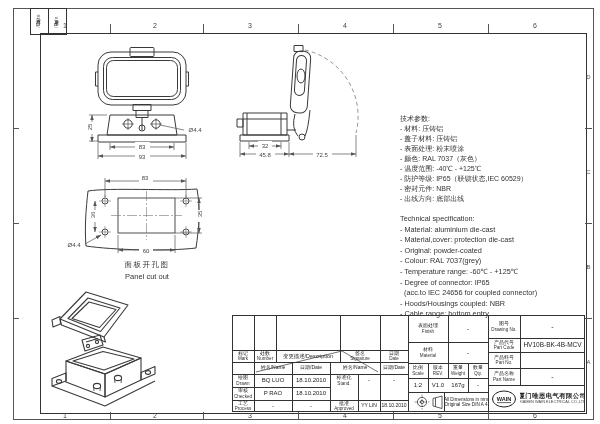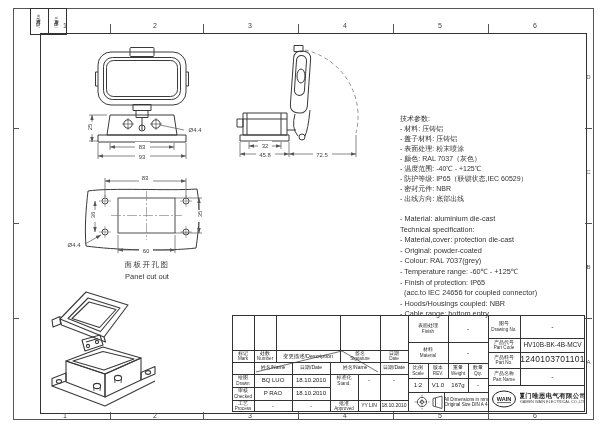--- a/index.html
+++ b/index.html
@@ -226,27 +226,27 @@
     <div class="spec-cn-line">- 盖子材料: 压铸铝</div>
     <div class="spec-cn-line">- 表面处理: 粉末喷涂</div>
     <div class="spec-cn-line">- 颜色: RAL 7037（灰色）</div>
     <div class="spec-cn-line">- 温度范围: -40℃ - +125℃</div>
     <div class="spec-cn-line">- 防护等级: IP65（联锁状态,IEC 60529）</div>
     <div class="spec-cn-line">- 密封元件: NBR</div>
     <div class="spec-cn-line">- 出线方向: 底部出线</div>
   </div>
 
   <div class="abs" style="left:400px;top:214px;width:195px;">
+    <div class="spec-en-line">Technical specification:</div>
     <div class="spec-en-line">- Material: aluminium die-cast</div>
-    <div class="spec-en-line">Technical specification:</div>
     <div class="spec-en-line">- Material,cover: protection die-cast</div>
     <div class="spec-en-line">- Original: powder-coated</div>
     <div class="spec-en-line">- Colour: RAL 7037(grey)</div>
     <div class="spec-en-line">- Temperature range: -60℃ - +125℃</div>
-    <div class="spec-en-line">- Finish of protection: IP65</div>
+    <div class="spec-en-line">- Degree of connector: IP65</div>
     <div class="spec-en-line">  (acc.to IEC 24656 for coupled connector)</div>
     <div class="spec-en-line">- Hoods/Housings coupled: NBR</div>
     <div class="spec-en-line">- Cable range: bottom entry</div>
   </div>
 
   <div class="abs" style="left:232px;top:315px;width:353px;height:97px;">
     <svg width="353" height="97" style="position:absolute;left:0;top:0;">
       <g stroke="#333" stroke-width="1" shape-rendering="crispEdges" fill="none">
         <rect x="0.5" y="0.5" width="352" height="96"></rect>
         <line x1="176.5" y1="0" x2="176.5" y2="97"></line>
@@ -385,21 +385,20 @@
     <div class="cell v7" style="left:288px;top:0;width:65px;height:23px;">-</div>
     <div class="cell" style="left:256px;top:23px;width:32px;height:14px;">
       <span class="cn">产品代号</span>
       <span class="en">Part Code</span>
     </div>
     <div class="cell v65 nw" style="left:288px;top:23px;width:65px;height:14px;">HV10B-BK-4B-MCV</div>
     <div class="cell" style="left:256px;top:37px;width:32px;height:16px;">
       <span class="cn">产品料号</span>
       <span class="en">Part No.</span>
     </div>
-    <div class="cell v8 nw" style="left:288px;top:37px;width:65px;height:16px;">1240103701101</div>
     <div class="cell" style="left:256px;top:53px;width:32px;height:17px;">
       <span class="cn">产品名称</span>
       <span class="en">Part Name</span>
     </div>
     <div class="cell v7" style="left:288px;top:53px;width:65px;height:17px;">-</div>
 
     <div class="cell" style="left:256px;top:70px;width:32px;height:27px;">
       <svg width="26" height="20" viewBox="0 0 26 20">
         <ellipse cx="13" cy="10" rx="11.5" ry="8" stroke="#222" fill="none" stroke-width="1"></ellipse>
         <text x="13" y="11.5" text-anchor="middle" font-size="5.6" font-weight="bold" fill="#222">WAIN</text>

